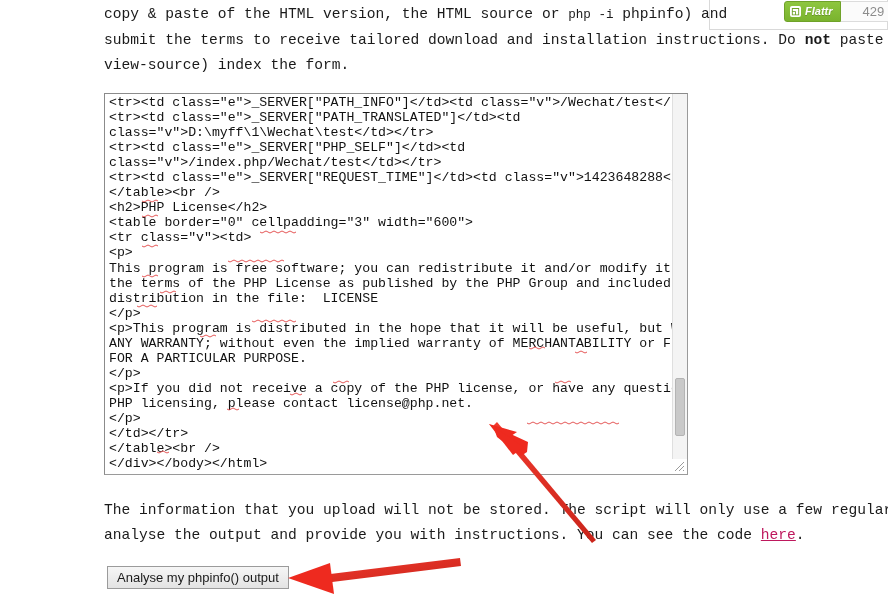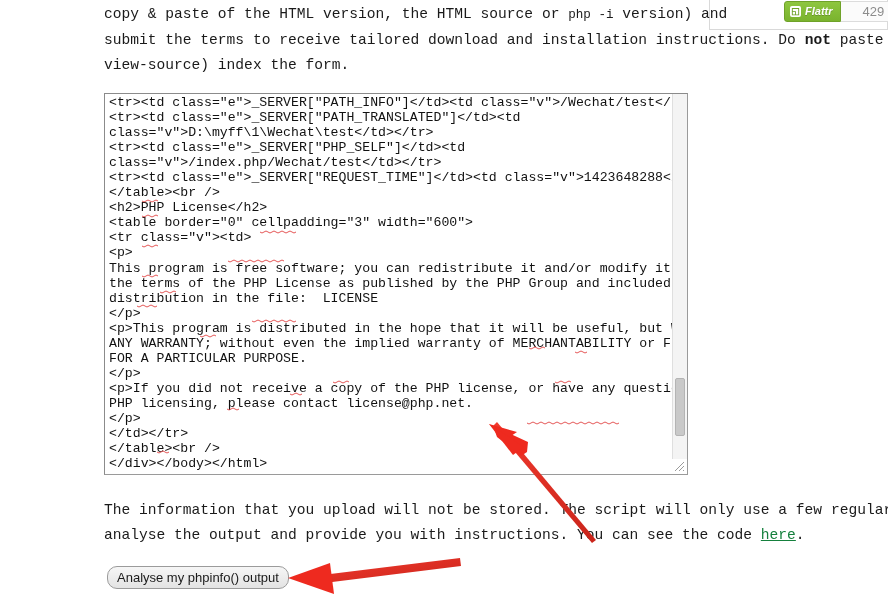--- a/index.html
+++ b/index.html
@@ -93,21 +93,21 @@
     color: #1a1a1a;
   }
   #intro-text { top: 2px; }
   #outro-text { top: 498px; }
   .prose b { font-weight: bold; text-align: right; }
   .inline-code {
     font-family: Liberation Mono, monospace;
     font-size: 12.6px;
   }
   a.here-link {
-    color: #15803d;
+    color: #be185d;
     text-decoration: underline;
   }
 
   
   #code-box {
     position: absolute;
     left: 104px;
     top: 93px;
     width: 584px;
     height: 382px;
@@ -165,21 +165,21 @@
 
   
   #analyse-button {
     position: absolute;
     left: 107px;
     top: 566px;
     height: 23px;
     padding: 0 9px;
     background: linear-gradient(#f6f6f6, #e3e3e3);
     border: 1px solid #9b9b9b;
-    border-radius: 10px;
+    border-radius: 0;
     font-family: "Liberation Sans", sans-serif;
     font-size: 13px;
     line-height: 21px;
     color: #1a1a1a;
     box-sizing: border-box;
     cursor: pointer;
   }
 
   
   .arrow-overlay {
@@ -197,21 +197,21 @@
 <div id="flattr-widget">
   <div id="flattr-inner">
     <div id="flattr-button">
       <span id="flattr-glyph">◱</span>
       <span id="flattr-label">Flattr</span>
     </div>
     <div id="flattr-count">429</div>
   </div>
 </div>
 
-<div id="intro-text" class="prose"><span>copy &amp; paste of the HTML version, the HTML source or </span><span class="inline-code">php -i</span><span> version) and</span>
+<div id="intro-text" class="prose"><span>copy &amp; paste of the HTML version, the HTML source or </span><span class="inline-code">php -i</span><span> phpinfo) and</span>
 <span>submit the terms to receive tailored download and installation instructions. Do </span><b>not</b><span> paste the raw H</span>
 <span>view-source) index the form.</span></div>
 
 <div id="code-box">
   <div id="code-text">&lt;tr&gt;&lt;td class="e"&gt;_SERVER["PATH_INFO"]&lt;/td&gt;&lt;td class="v"&gt;/Wechat/test&lt;/td&gt;&lt;/tr&gt;
 &lt;tr&gt;&lt;td class="e"&gt;_SERVER["PATH_TRANSLATED"]&lt;/td&gt;&lt;td
 class="v"&gt;D:\myff\1\Wechat\test&lt;/td&gt;&lt;/tr&gt;
 &lt;tr&gt;&lt;td class="e"&gt;_SERVER["PHP_SELF"]&lt;/td&gt;&lt;td
 class="v"&gt;/index.php/Wechat/test&lt;/td&gt;&lt;/tr&gt;
 &lt;tr&gt;&lt;td class="e"&gt;_SERVER["REQUEST_TIME"]&lt;/td&gt;&lt;td class="v"&gt;1423648288&lt;/td&gt;&lt;/tr&gt;

